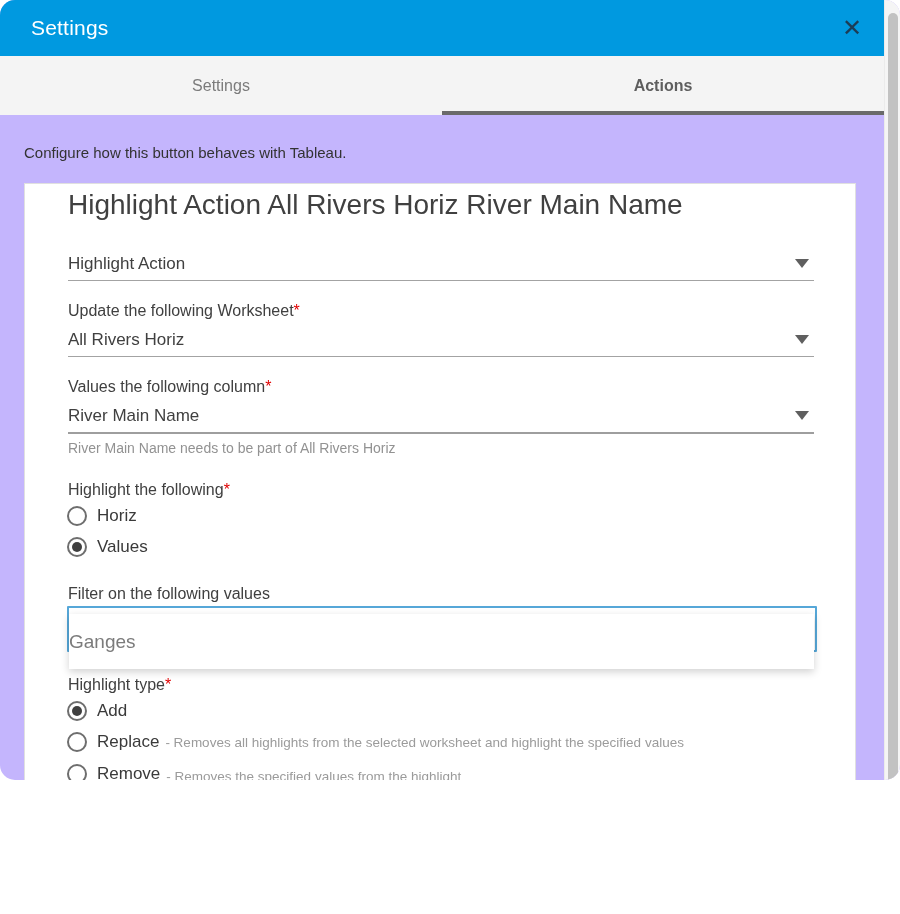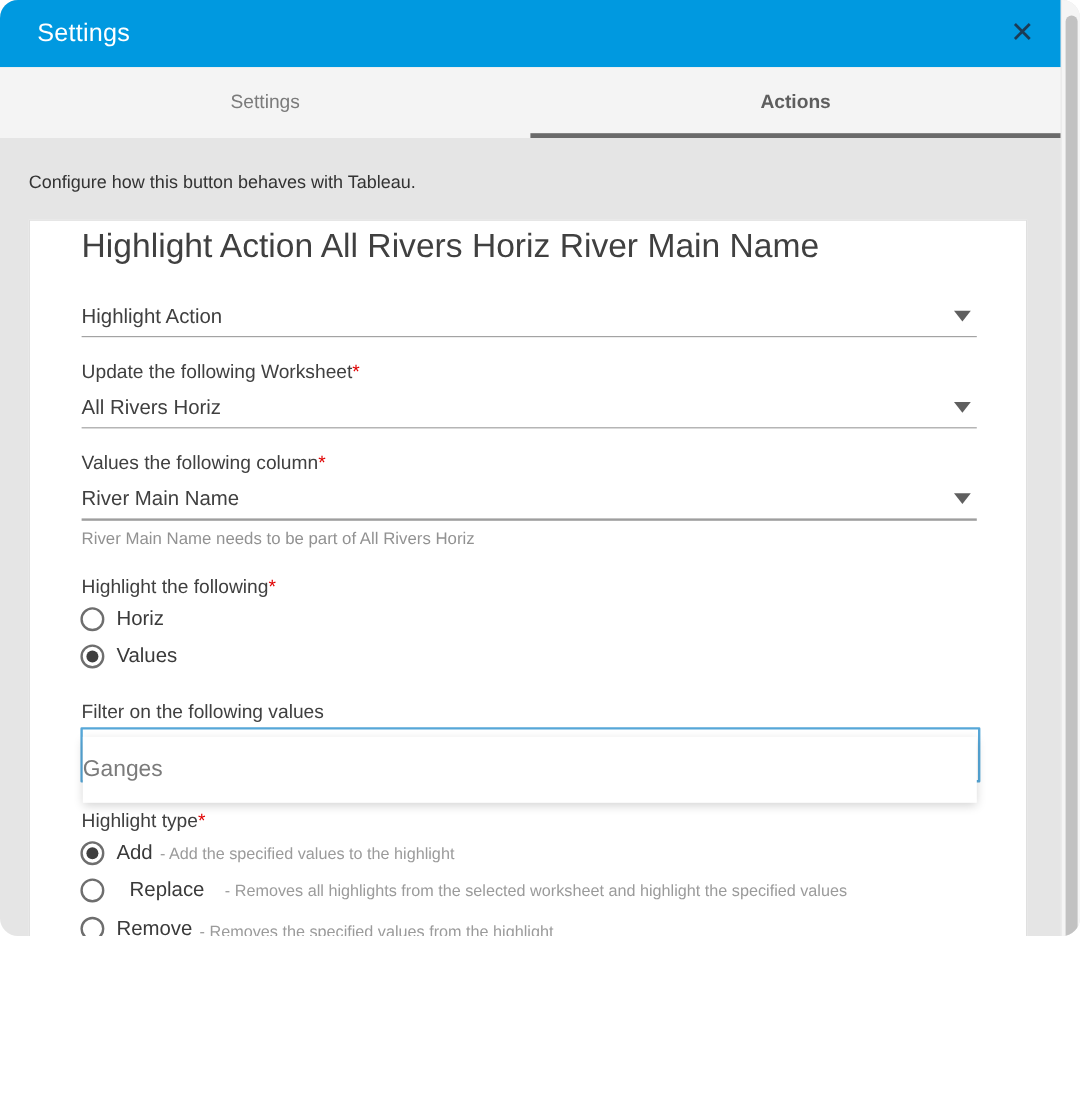--- a/index.html
+++ b/index.html
@@ -3,21 +3,21 @@
 <meta charset="utf-8">
 <style>
   * { margin: 0; padding: 0; box-sizing: border-box; }
   html, body { background: #fff; }
   body { font-family: "Liberation Sans", "DejaVu Sans", sans-serif; }
 
   .screen {
     position: relative;
     width: 900px;
     height: 780px;
-    background: #e5e5e5;
+    background: #c4b5fd;
     overflow: hidden;
     border-radius: 15px;
   }
 
   
   .dialog-header {
     position: absolute;
     left: 0; top: 0;
     width: 884px; height: 56px;
     background: #0099e0;
@@ -301,23 +301,22 @@
     <div class="suggest-panel">
       <div class="suggest-option">Ganges</div>
     </div>
 
     <div class="field-label" style="top: 491px;">
       <span>Highlight type</span><span class="req">*</span>
     </div>
     <div class="radio-row selected" style="top: 516px;">
       <div class="radio-circle"></div>
       <div class="radio-label">Add</div>
-      <div class="radio-desc">- Add the specified values to the highlight</div>
-    </div>
-    <div class="radio-row" style="top: 547px; gap: 11px;">
+    </div>
+    <div class="radio-row" style="top: 547px;">
       <div class="radio-circle"></div>
       <div class="radio-label">Replace</div>
       <div class="radio-desc">- Removes all highlights from the selected worksheet and highlight the specified values</div>
     </div>
     <div class="radio-row" style="top: 578px; align-items: flex-end;">
       <div class="radio-circle"></div>
       <div class="radio-label">Remove</div>
       <div class="radio-desc">- Removes the specified values from the highlight</div>
     </div>
 

